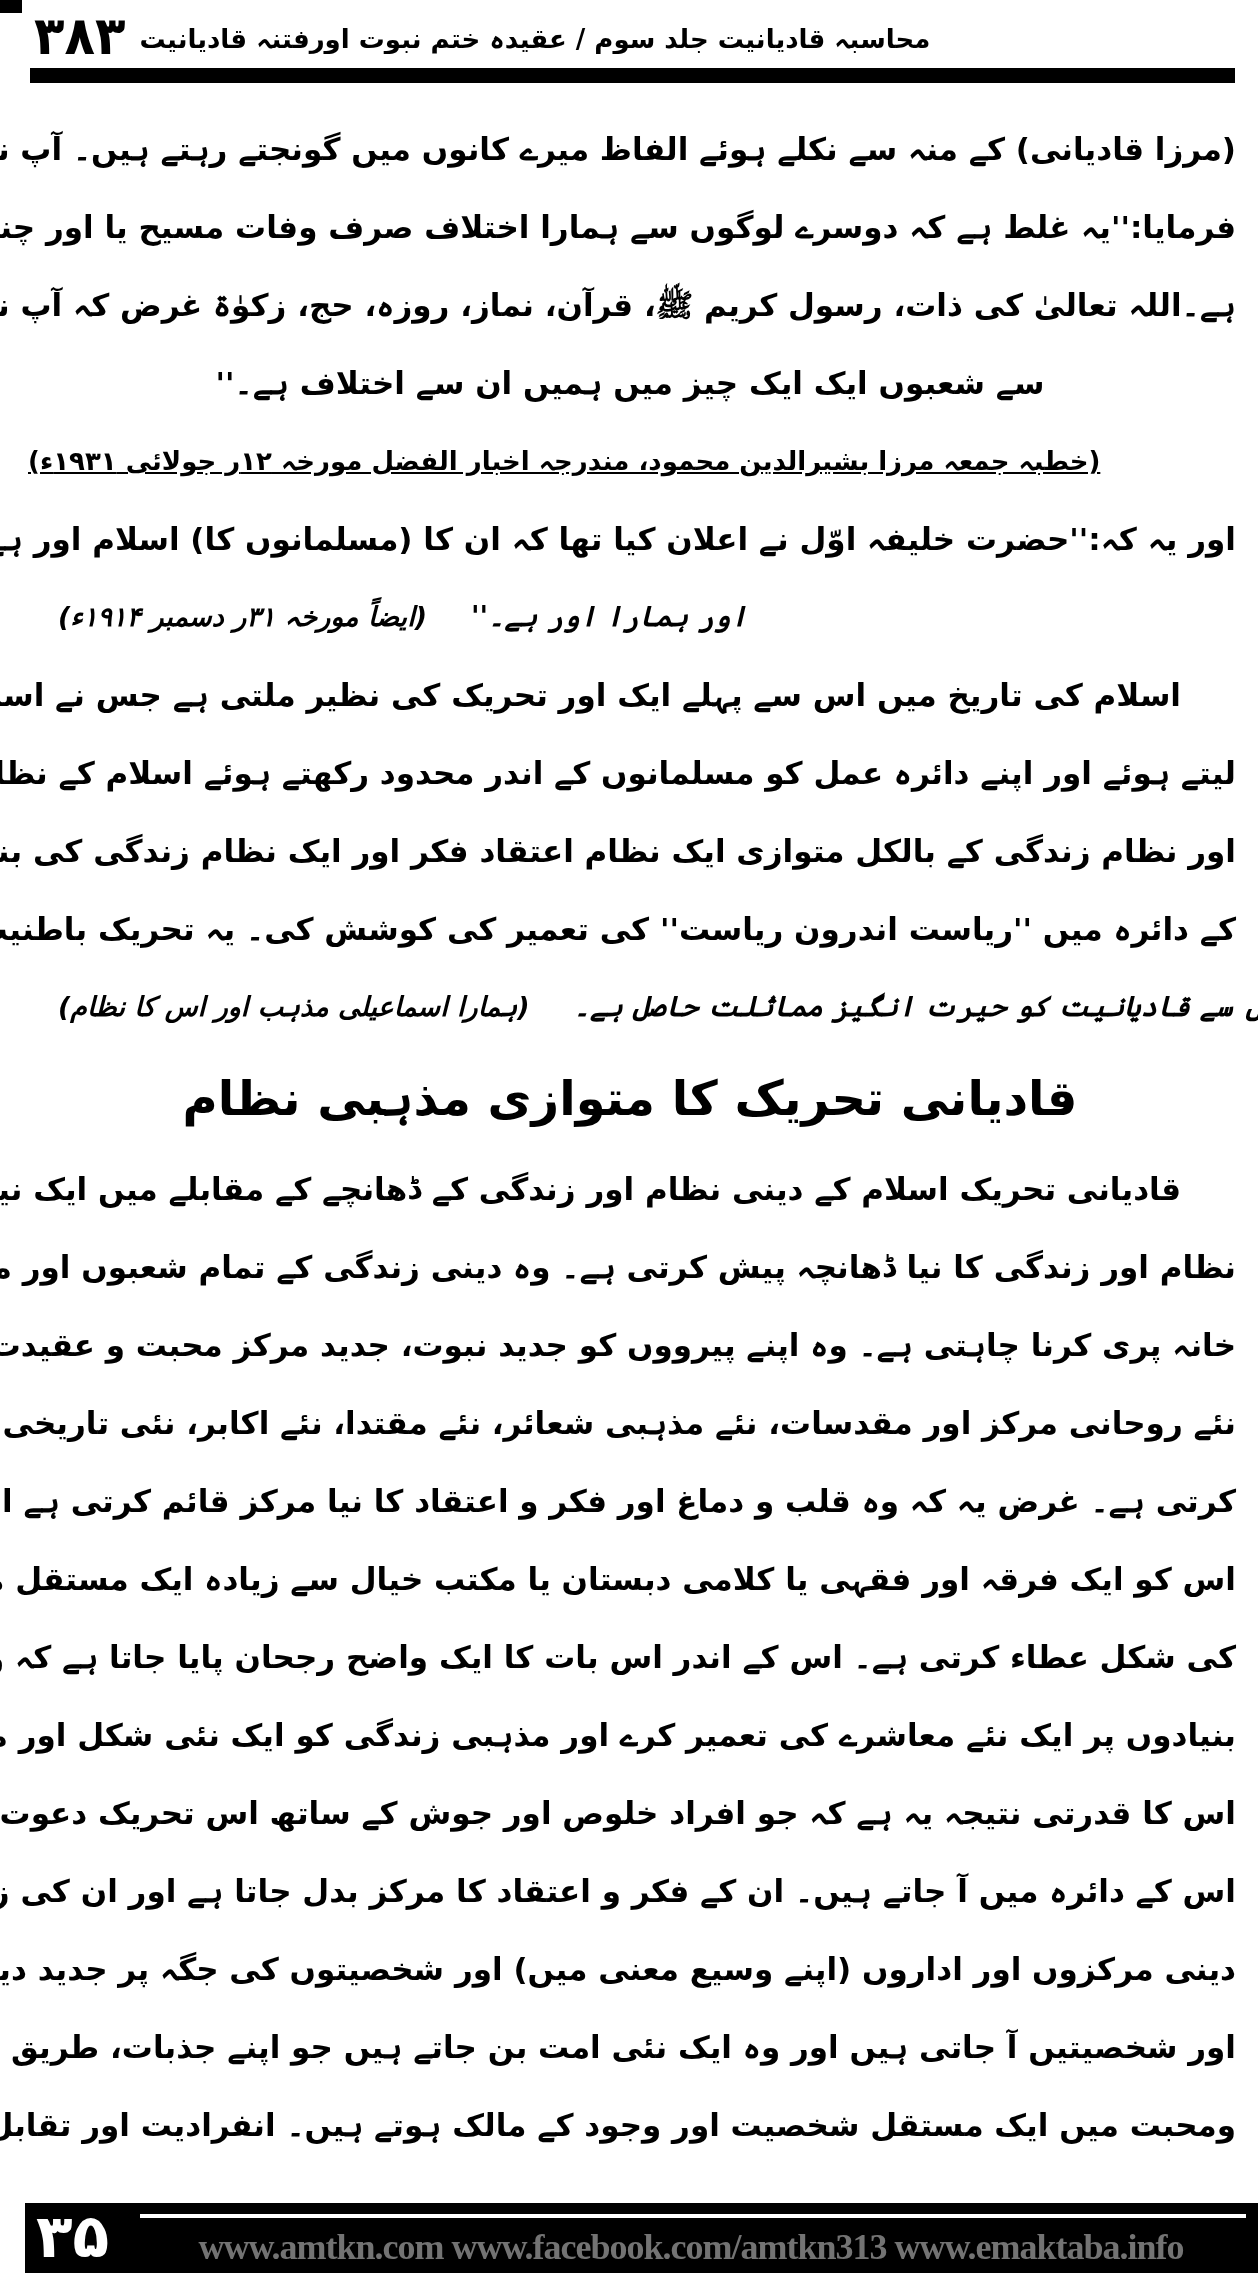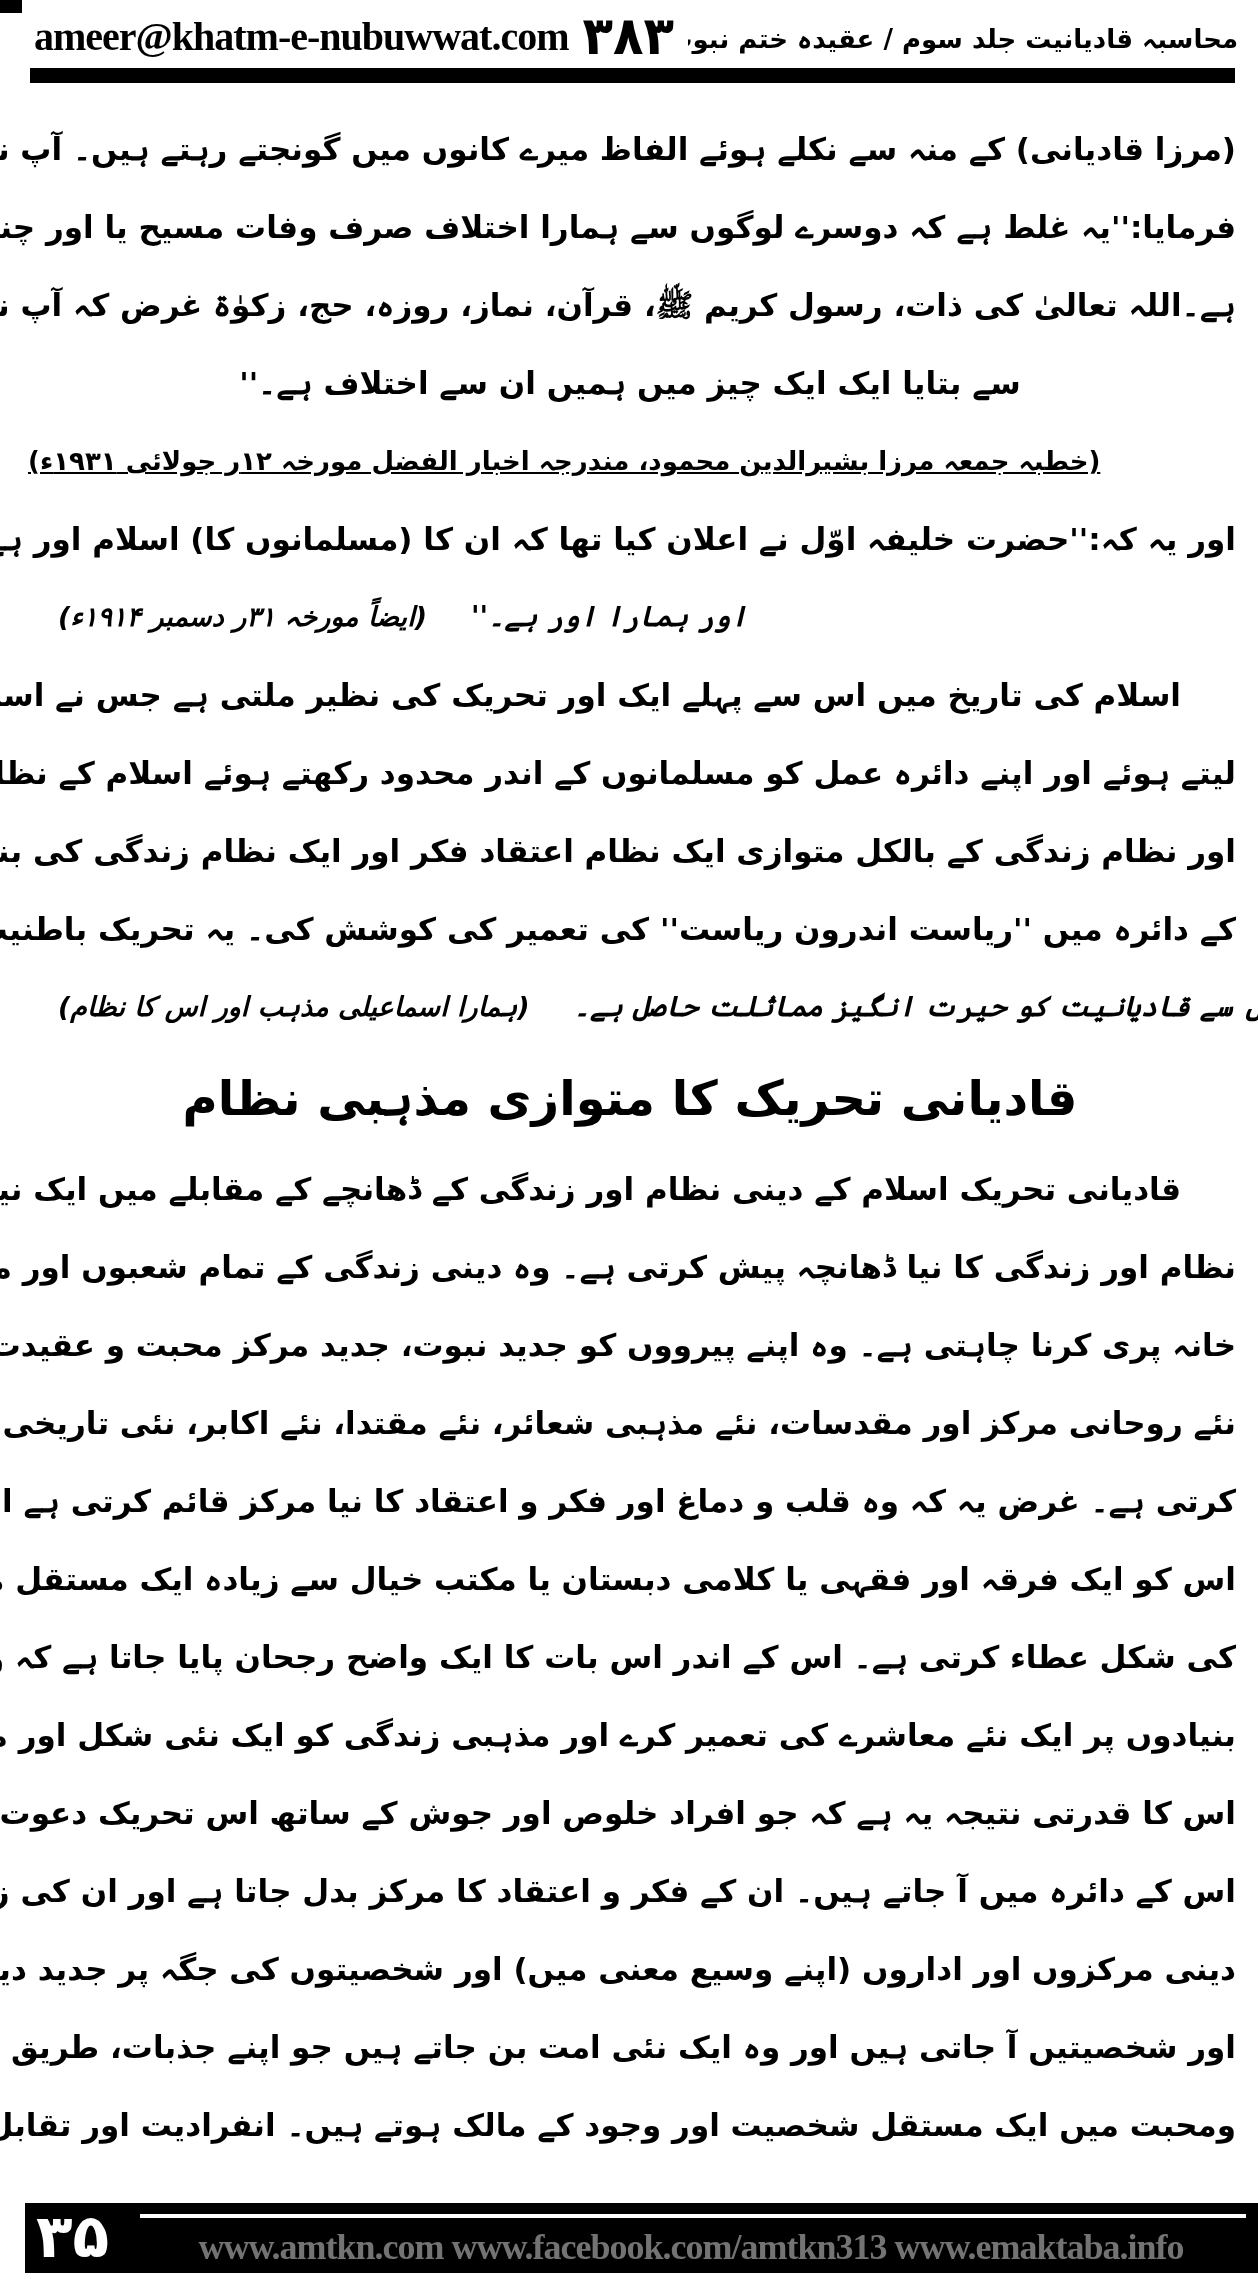--- a/index.html
+++ b/index.html
@@ -80,31 +80,30 @@
   }
 </style>
 </head>
 <body>
 
 <div id="page">
 
   <div class="corner-mark"></div>
 
   <div class="header">
-    <span class="email">ameer@khatm-e-nubuwwat.com</span>
     <span class="pagenum">۳۸۳</span>
     <span class="booktitle">محاسبہ قادیانیت جلد سوم / عقیدہ ختم نبوت اورفتنہ قادیانیت</span>
   </div>
   <div class="header-rule"></div>
 
   <div class="body-text">
     <div class="line">(مرزا قادیانی) کے منہ سے نکلے ہوئے الفاظ میرے کانوں میں گونجتے رہتے ہیں۔ آپ نے</div>
     <div class="line">فرمایا:''یہ غلط ہے کہ دوسرے لوگوں سے ہمارا اختلاف صرف وفات مسیح یا اور چند مسائل میں</div>
     <div class="line">ہے۔اللہ تعالیٰ کی ذات، رسول کریم ﷺ، قرآن، نماز، روزہ، حج، زکوٰۃ غرض کہ آپ نے تفصیل</div>
-    <div class="line center">سے بتایا ایک ایک چیز میں ہمیں ان سے اختلاف ہے۔''</div>
+    <div class="line center">سے شعبوں ایک ایک چیز میں ہمیں ان سے اختلاف ہے۔''</div>
     <div class="line cite">(خطبہ جمعہ مرزا بشیرالدین محمود، مندرجہ اخبار الفضل مورخہ ۱۲ر جولائی ۱۹۳۱ء)</div>
     <div class="line">اور یہ کہ:''حضرت خلیفہ اوّل نے اعلان کیا تھا کہ ان کا (مسلمانوں کا) اسلام اور ہے</div>
     <div class="line duo">
       <span class="note-span">(ایضاً مورخہ ۳۱ر دسمبر ۱۹۱۴ء)</span>
       <span class="text-span">اور ہمارا اور ہے۔''</span>
     </div>
     <div class="line indent">اسلام کی تاریخ میں اس سے پہلے ایک اور تحریک کی نظیر ملتی ہے جس نے اسلام کا نام</div>
     <div class="line">لیتے ہوئے اور اپنے دائرہ عمل کو مسلمانوں کے اندر محدود رکھتے ہوئے اسلام کے نظام عقائد و افکار</div>
     <div class="line">اور نظام زندگی کے بالکل متوازی ایک نظام اعتقاد فکر اور ایک نظام زندگی کی بنیاد ڈالی اور اسلام</div>
     <div class="line">کے دائرہ میں ''ریاست اندرون ریاست'' کی تعمیر کی کوشش کی۔ یہ تحریک باطنیت ہے یا اسماعیلیت</div>

